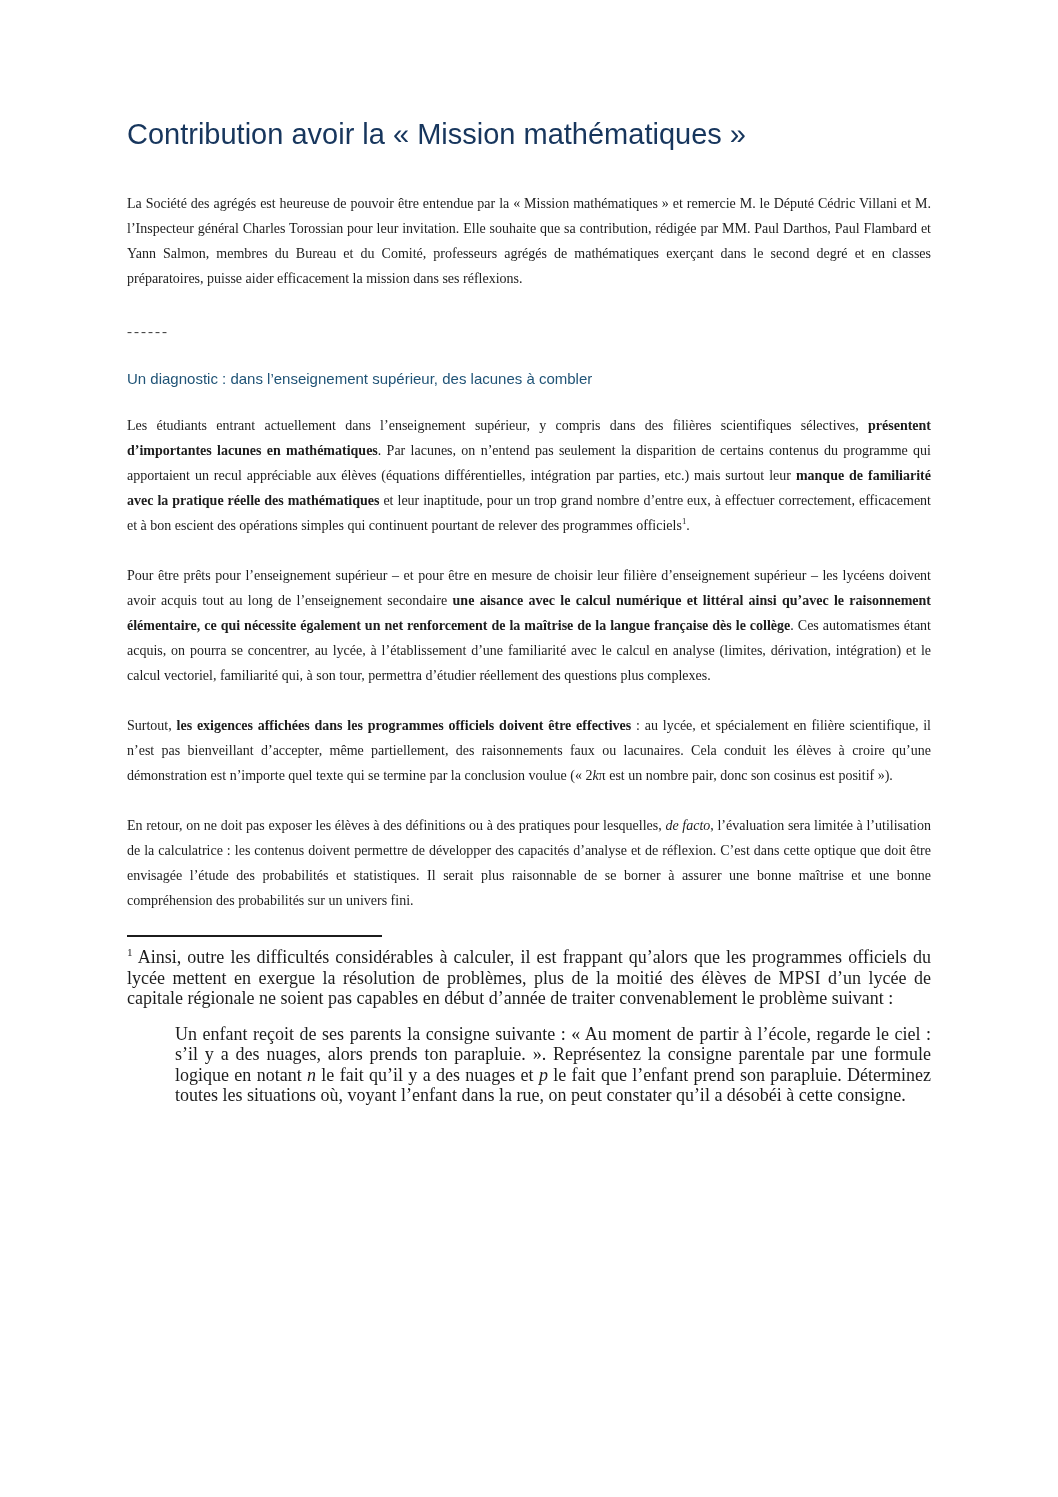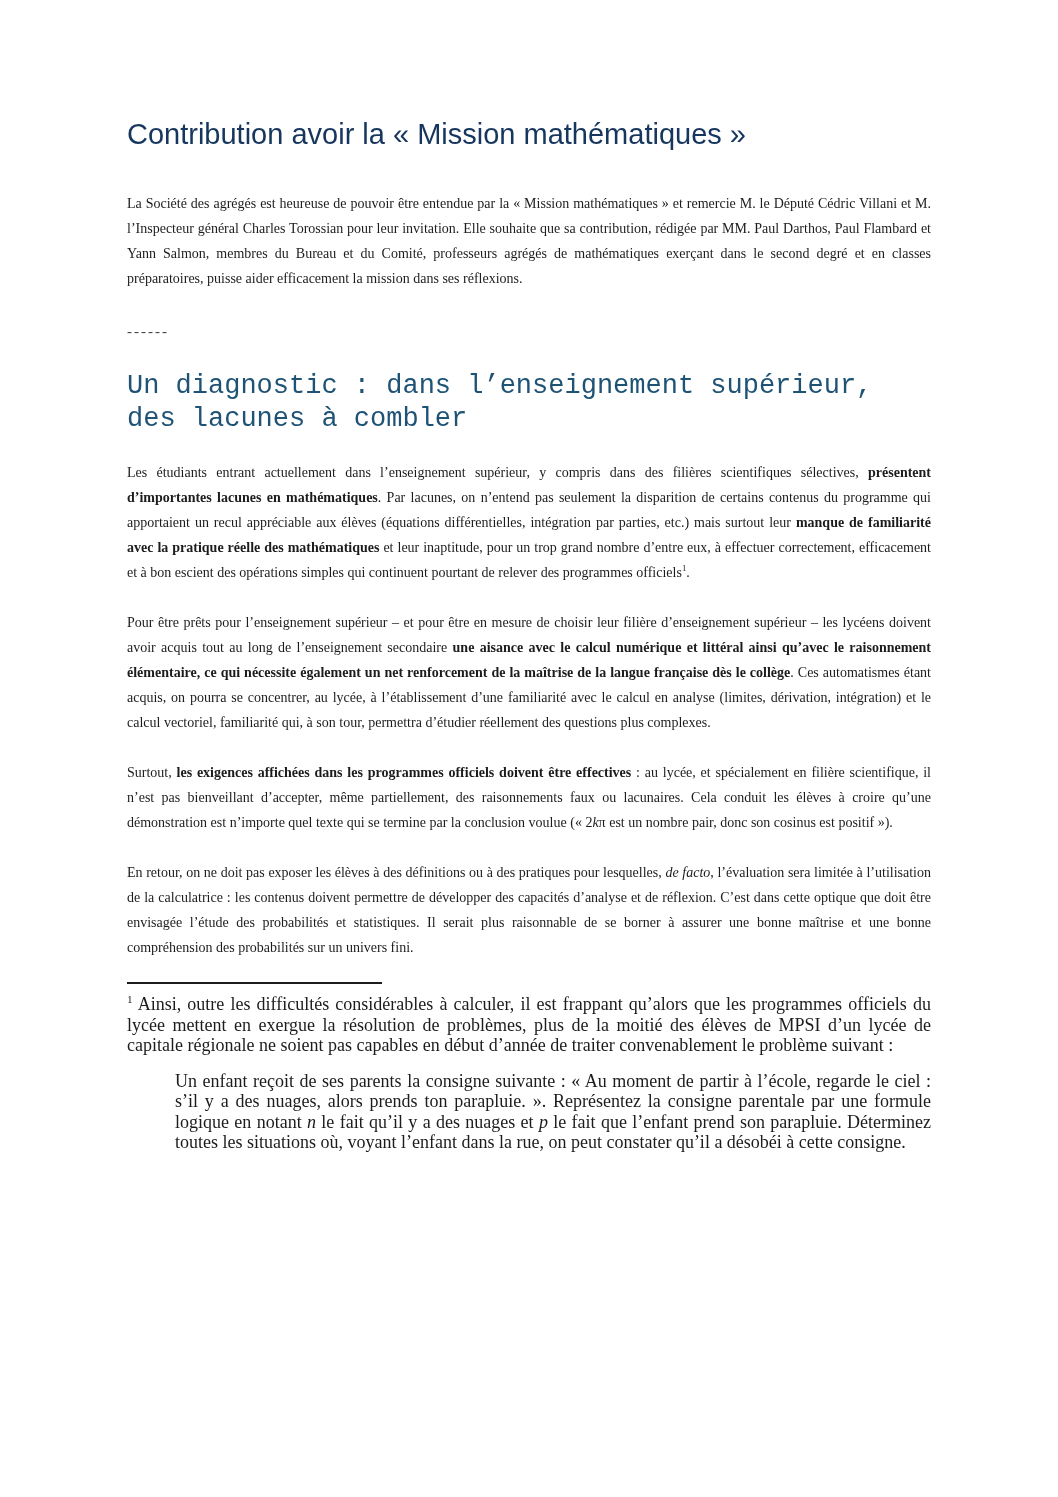--- a/index.html
+++ b/index.html
@@ -32,23 +32,23 @@
     margin:25px 0 0 0;
   }
   p.body.first{margin-top:40px;}
   .separator{
     margin-top:32px;
     font-size:15px;
     letter-spacing:2px;
     color:#444444;
   }
   h2.section-heading{
-    font-family:Liberation Mono, monospace;
+    font-family:Liberation Sans, sans-serif;
     font-weight:400;
-    font-size:27px;
+    font-size:15px;
     line-height:1.2;
     color:var(--heading-color);
     margin:30px 0 0 0;
   }
   .seg-bold{font-weight:bold;}
   .seg-italic{font-style:italic;}
   sup{font-size:0.62em;line-height:0;}
   .footnote{margin-top:22px;}
   .footnote-rule{
     width:255px;

